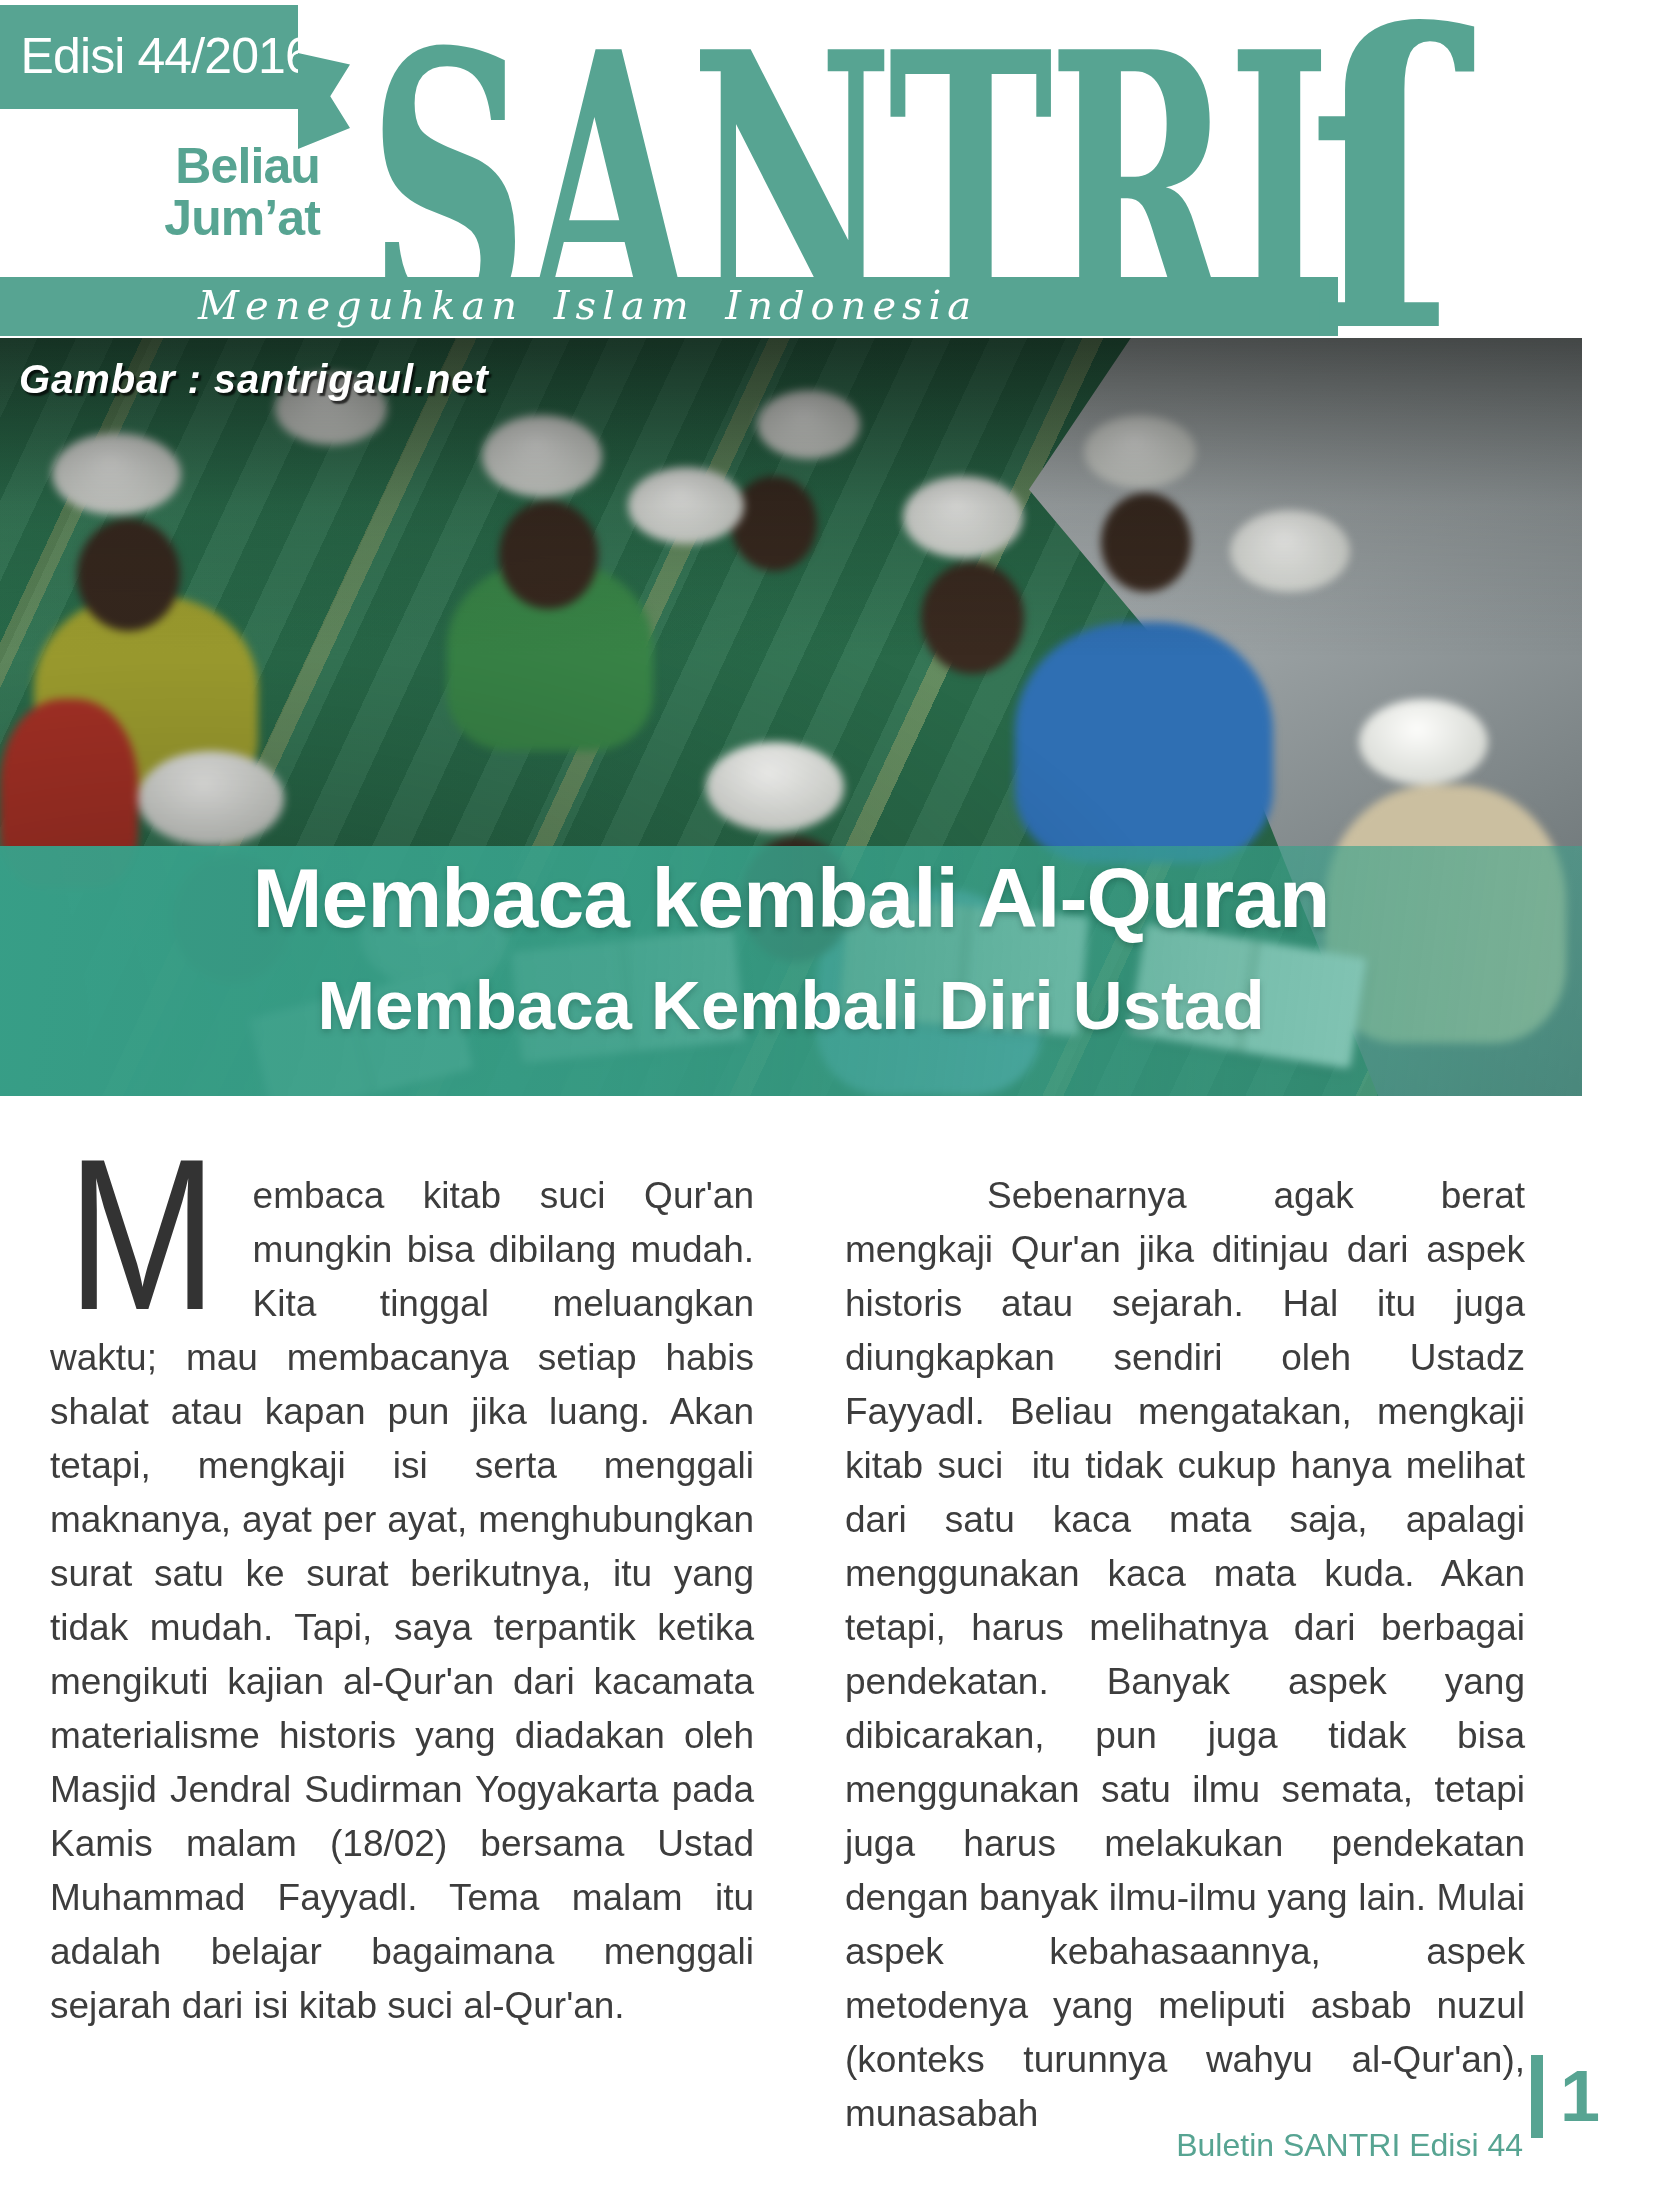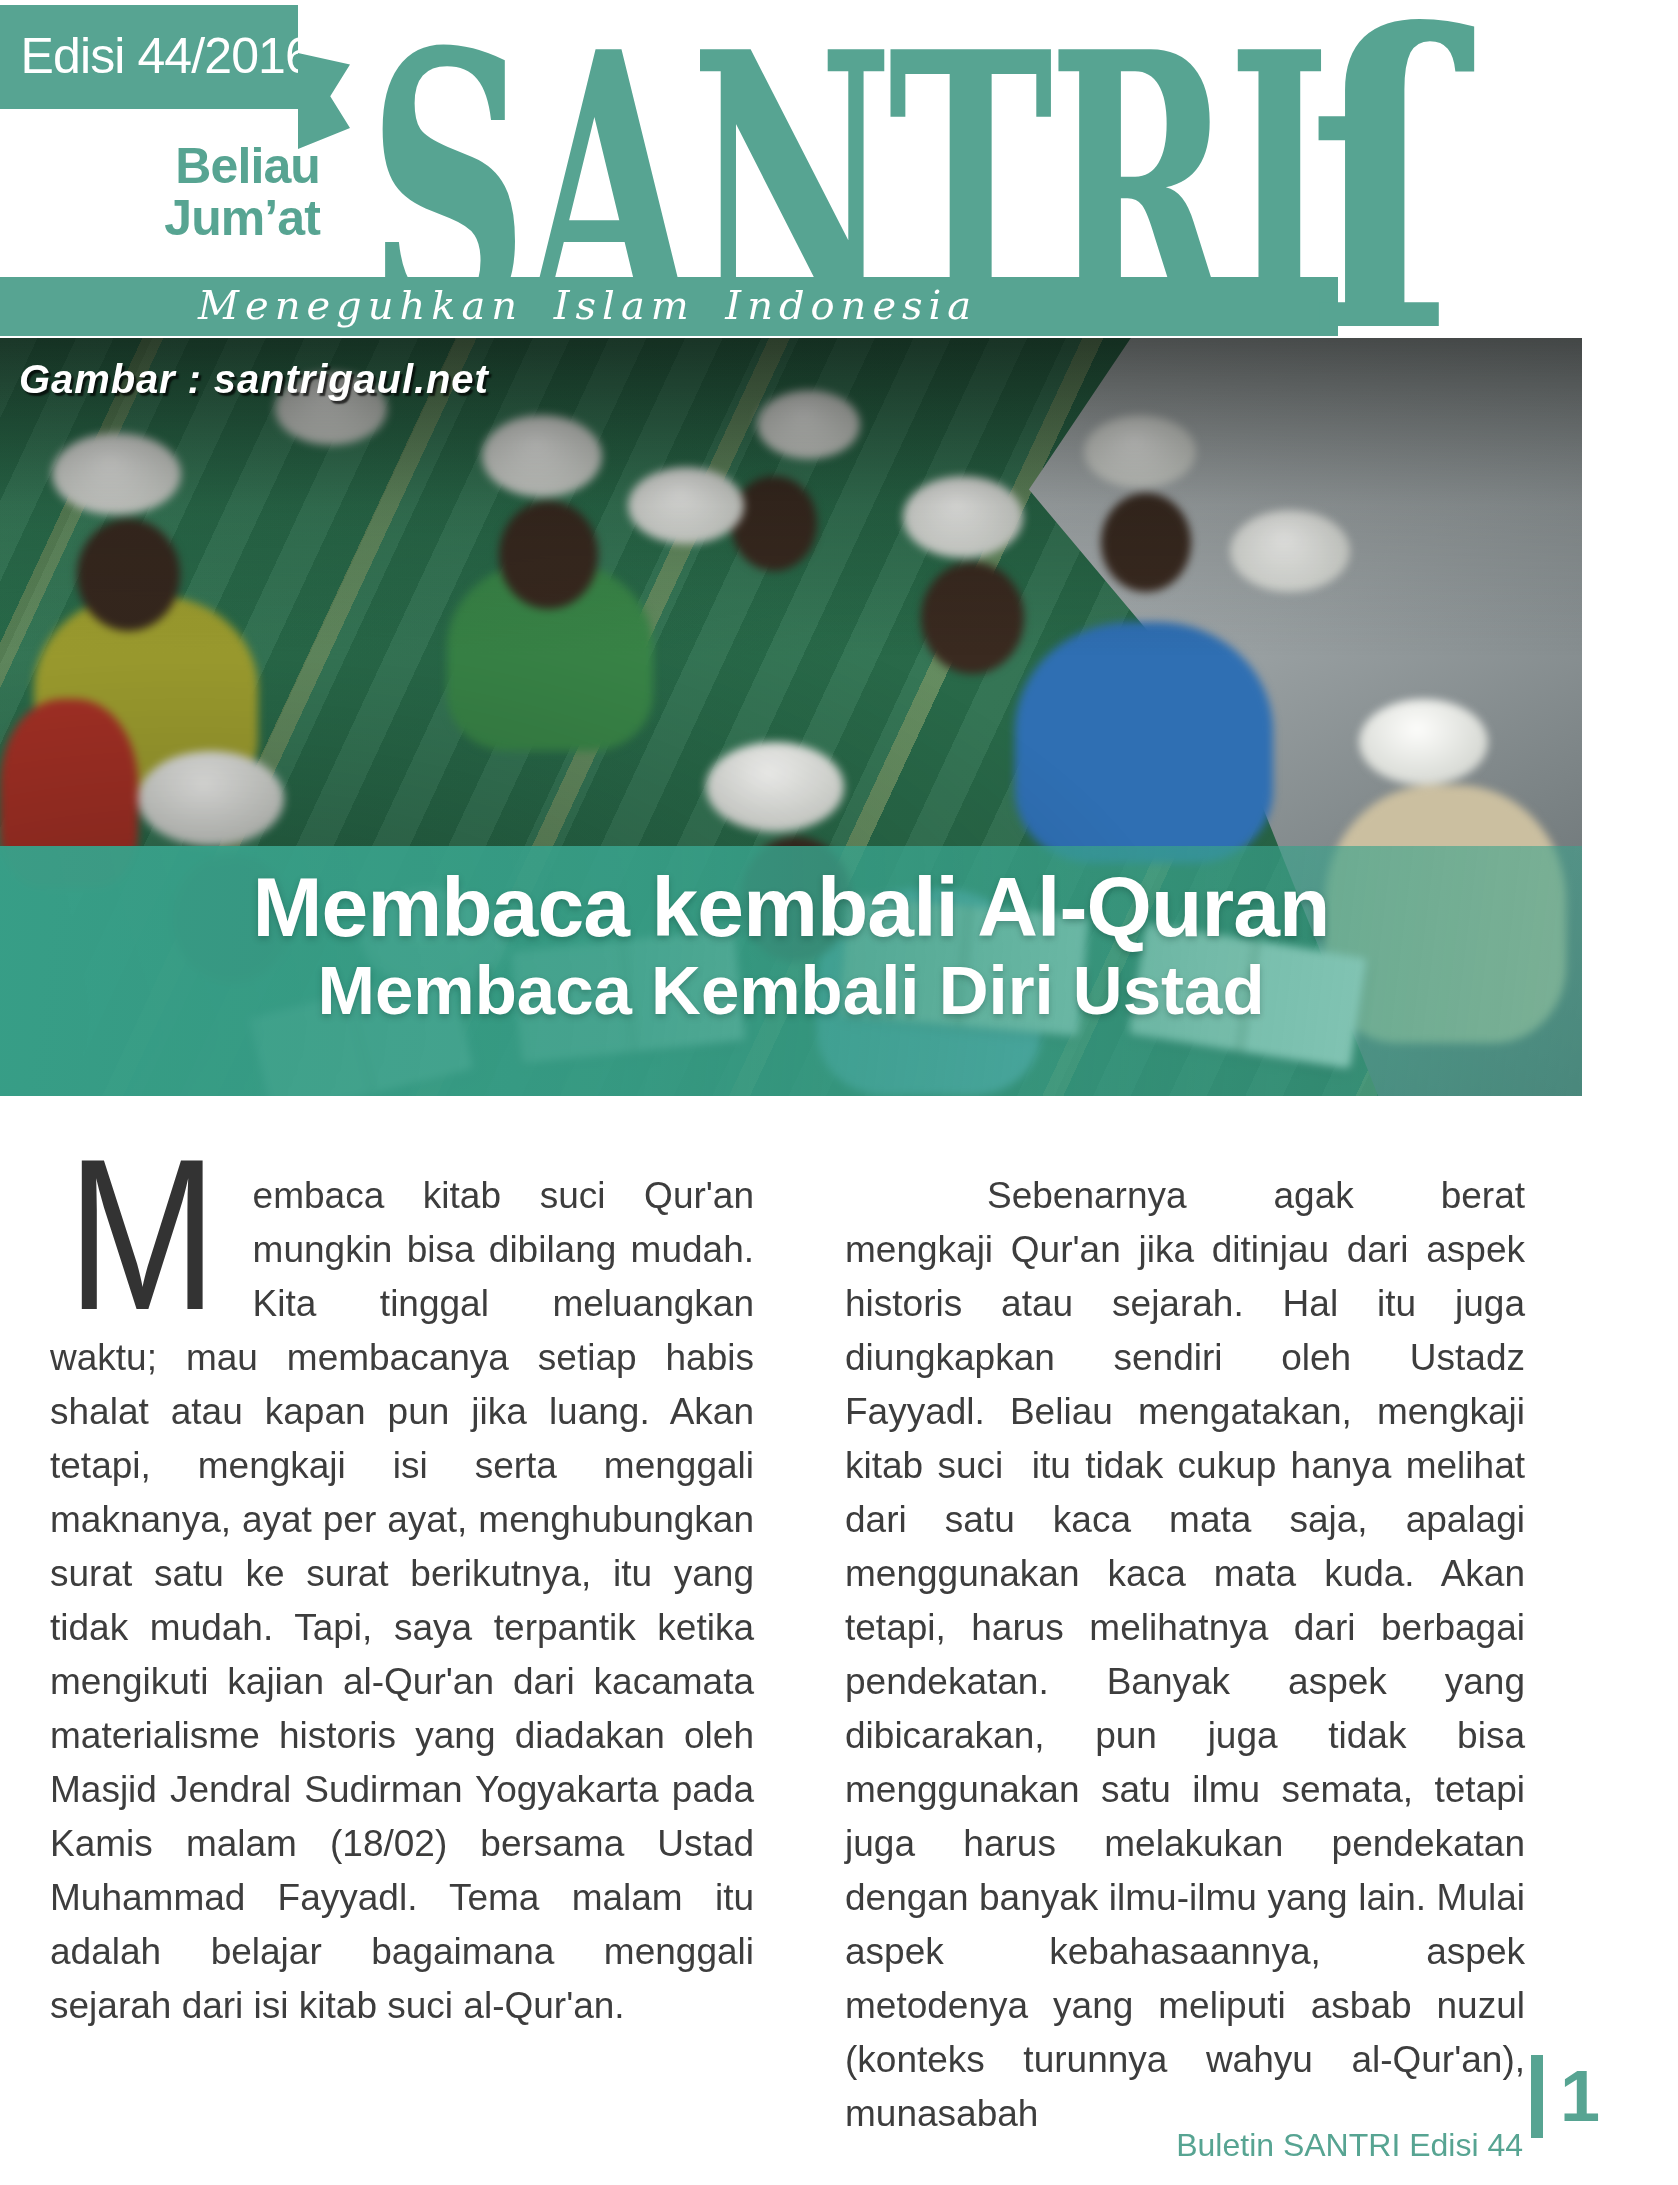--- a/index.html
+++ b/index.html
@@ -71,21 +71,21 @@
     background:linear-gradient(to bottom, rgba(8,10,8,0.62) 0%, rgba(8,10,8,0.18) 22%, rgba(0,0,0,0) 42%),
                radial-gradient(ellipse at 12% 92%, rgba(0,0,0,0.35), transparent 52%);
   }
   .ph-caption{
     position:absolute;left:19px;top:19px;color:#fff;font-size:40px;font-weight:bold;font-style:italic;
     letter-spacing:0.9px;text-shadow:2.6px 2.6px 1.7px rgba(0,0,0,0.7);
   }
   .ph-overlay{
     position:absolute;left:0;bottom:0;width:100%;height:250px;box-sizing:border-box;
     background:linear-gradient(97deg, rgba(56,160,137,0.97) 0%, rgba(56,160,137,0.90) 40%, rgba(58,163,140,0.55) 100%);
-    display:flex;flex-direction:column;align-items:center;padding-top:19px;
+    display:flex;flex-direction:column;align-items:center;padding-top:10px;gap:24px;
   }
   .title1{font-size:84px;font-weight:bold;color:#fff;line-height:1.02;letter-spacing:-0.9px;
     text-shadow:0 2.6px 6.9px rgba(0,40,30,0.25);}
   .title2{font-size:69px;font-weight:bold;color:#fff;line-height:1.0;margin-top:5.2px;
     text-shadow:0 2.6px 6.9px rgba(0,40,30,0.25);}
   .byline{font-size:41px;font-weight:bold;font-style:italic;color:#fff;margin-top:20.6px;
     text-shadow:0 1.7px 5.2px rgba(0,40,30,0.3);}
   
   .col{position:absolute;top:1153px;color:var(--ink);font-size:37px;line-height:54px;text-align:justify;}
   .col p{margin:16px;white-space:pre-wrap;}

